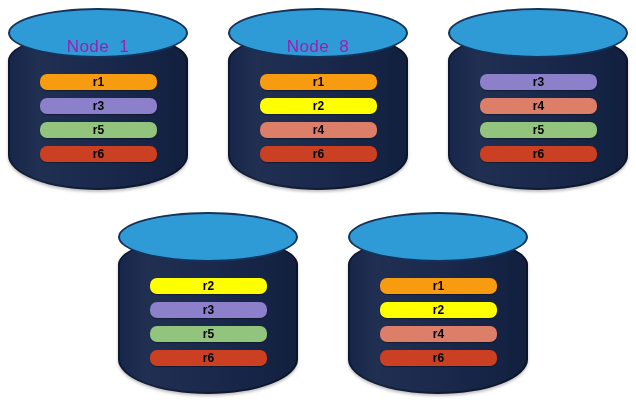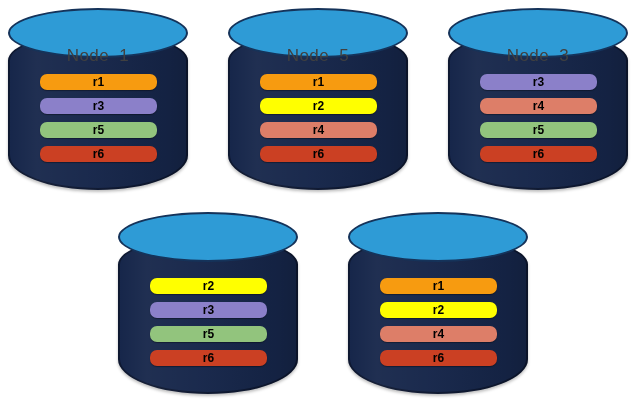--- a/index.html
+++ b/index.html
@@ -66,27 +66,27 @@
     height: 50px;
     background: #2E9BD6;
     border: 2px solid #15335a;
     border-radius: 50%;
     box-sizing: border-box;
   }
 
   .node-label {
     position: absolute;
     left: 0;
-    top: 17px;
+    top: 8px;
     width: 180px;
     height: 50px;
     display: flex;
     align-items: center;
     justify-content: center;
-    color: #404040;
+    color: #a21caf;
     font-size: 17px;
     letter-spacing: 0.4px;
     padding-top: 12px;
     box-sizing: border-box;
     white-space: pre;
   }
 
   
   .shards {
     position: absolute;
@@ -124,33 +124,32 @@
         <div class="shard" style="background: rgb(247, 155, 16);">r1</div>
         <div class="shard" style="background: rgb(139, 128, 201);">r3</div>
         <div class="shard" style="background: rgb(146, 196, 125);">r5</div>
         <div class="shard" style="background: rgb(203, 64, 35);">r6</div>
       </div>
     </div>
     <div class="node" style="left: 228px; top: 8px;">
       <div class="cyl-body" style="background: rgb(22, 38, 74); border-color: rgb(13, 23, 48);"></div>
       <div class="cyl-shade"></div>
       <div class="cyl-top" style="background: rgb(46, 155, 214);"></div>
-      <div class="node-label">Node  5</div>
+      <div class="node-label">Node  8</div>
       <div class="shards">
         <div class="shard" style="background: rgb(247, 155, 16);">r1</div>
         <div class="shard" style="background: rgb(255, 255, 0);">r2</div>
         <div class="shard" style="background: rgb(221, 126, 104);">r4</div>
         <div class="shard" style="background: rgb(203, 64, 35);">r6</div>
       </div>
     </div>
     <div class="node" style="left: 448px; top: 8px;">
       <div class="cyl-body" style="background: rgb(22, 38, 74); border-color: rgb(13, 23, 48);"></div>
       <div class="cyl-shade"></div>
       <div class="cyl-top" style="background: rgb(46, 155, 214);"></div>
-      <div class="node-label">Node  3</div>
       <div class="shards">
         <div class="shard" style="background: rgb(139, 128, 201);">r3</div>
         <div class="shard" style="background: rgb(221, 126, 104);">r4</div>
         <div class="shard" style="background: rgb(146, 196, 125);">r5</div>
         <div class="shard" style="background: rgb(203, 64, 35);">r6</div>
       </div>
     </div>
     <div class="node" style="left: 118px; top: 212px;">
       <div class="cyl-body" style="background: rgb(22, 38, 74); border-color: rgb(13, 23, 48);"></div>
       <div class="cyl-shade"></div>

